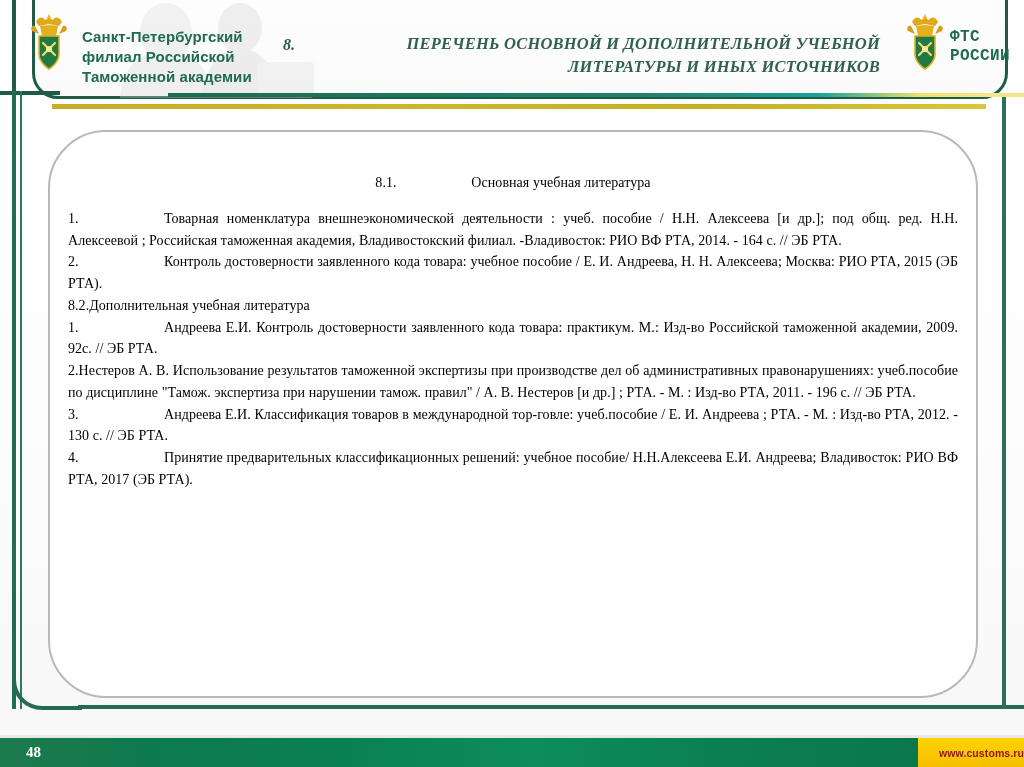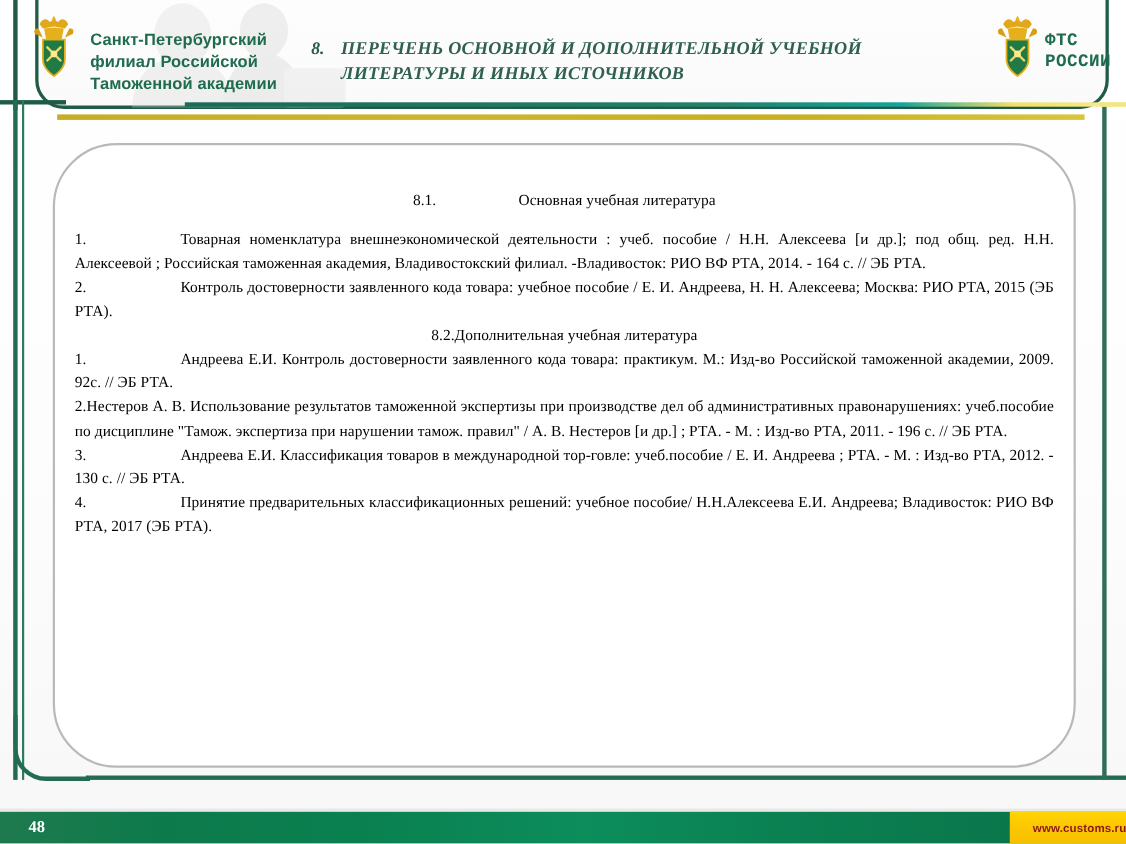--- a/index.html
+++ b/index.html
@@ -147,21 +147,21 @@
     font-weight: bold;
     font-style: italic;
     color: #2a5c48;
   }
 
   .header-title {
     position: absolute;
     left: 310px;
     top: 32px;
     width: 570px;
-    text-align: left;
+    text-align: right;
     font-family: "Liberation Serif", "DejaVu Serif", serif;
     font-size: 16.5px;
     font-style: italic;
     font-weight: bold;
     line-height: 1.42;
     color: #2f6050;
     letter-spacing: 0.2px;
   }
 
   .fts-text {
@@ -246,21 +246,21 @@
     margin: 0;
   }
   .entry .num {
     display: inline-block;
     min-width: 96px;
   }
   .entry .num-tight {
     display: inline;
   }
   .heading-mid {
-    text-align: center;
+    text-align: left;
     margin: 0;
   }
 
   
   .footer-bar {
     position: absolute;
     left: 0;
     top: 738px;
     width: 1024px;
     height: 29px;

